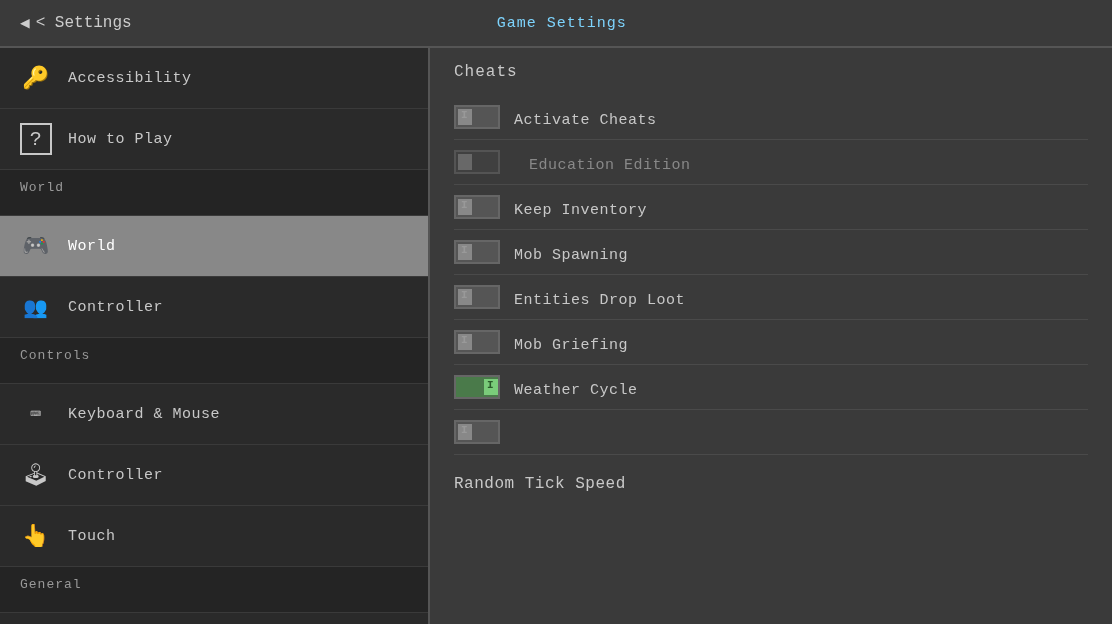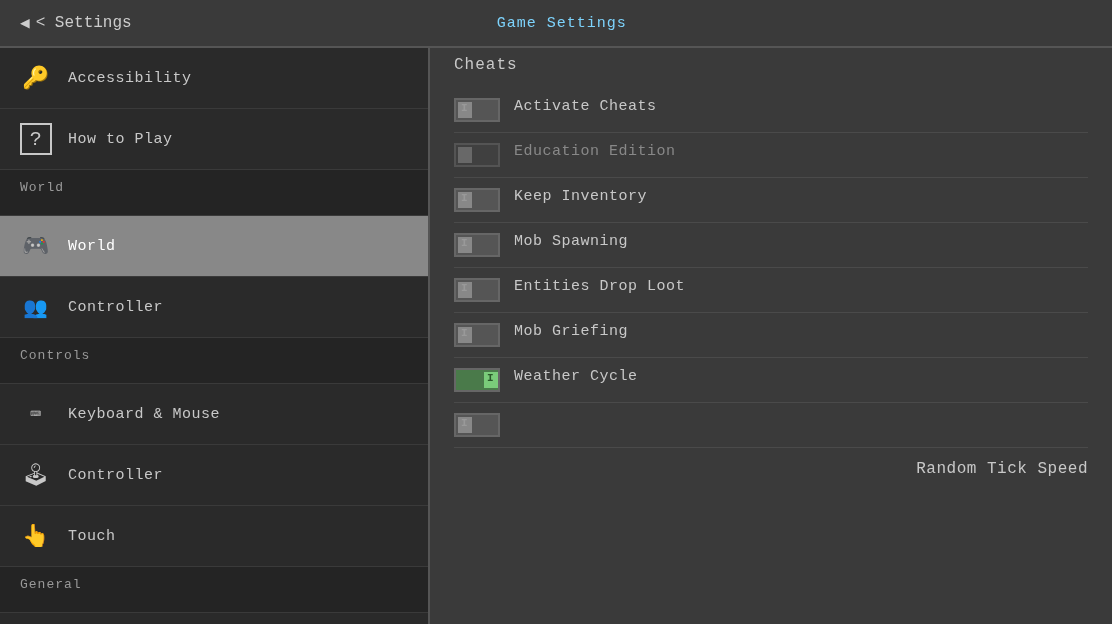--- a/index.html
+++ b/index.html
@@ -153,51 +153,52 @@
       align-items: center;
       justify-content: center;
       font-size: 22px;
     }
 
     
     .content {
       flex: 1;
       background: #3a3a3a;
       overflow-y: auto;
-      padding: 8px 24px;
+      padding: 15px 24px;
     }
 
     .content::-webkit-scrollbar { width: 8px; }
     .content::-webkit-scrollbar-track { background: #2a2a2a; }
     .content::-webkit-scrollbar-thumb { background: #666; border-radius: 2px; }
 
     .section-title {
       color: #c8c8c8;
       font-size: 16px;
       letter-spacing: 1px;
       margin-bottom: 14px;
     }
 
     .setting-row {
       display: flex;
-      align-items: flex-start;
+      align-items: flex-end;
       gap: 14px;
       padding: 10px 0;
       border-bottom: 1px solid #4a4a4a;
     }
 
     .setting-label {
       color: #c8c8c8;
       font-size: 15px;
       letter-spacing: 0.5px;
       flex: 1;
     }
 
     .setting-label.disabled {
       color: #888;
+      margin-left: 15px;
     }
 
     
     .toggle {
       width: 46px;
       height: 24px;
       display: flex;
       flex-shrink: 0;
       border: 2px solid #666;
       position: relative;
@@ -248,22 +249,21 @@
       top: 0;
       font-size: 11px;
       color: #999;
       font-weight: bold;
     }
 
     .random-tick-label {
       color: #c8c8c8;
       font-size: 16px;
       letter-spacing: 0.5px;
-      margin-top: 12px;
-      text-align: right;
+      margin-top: 20px;
     }
   </style>
 </head>
 <body>
 
 <div class="header">
   <div class="header-back">
     <span>◀</span>
     <span>&lt; Settings</span>
   </div>

